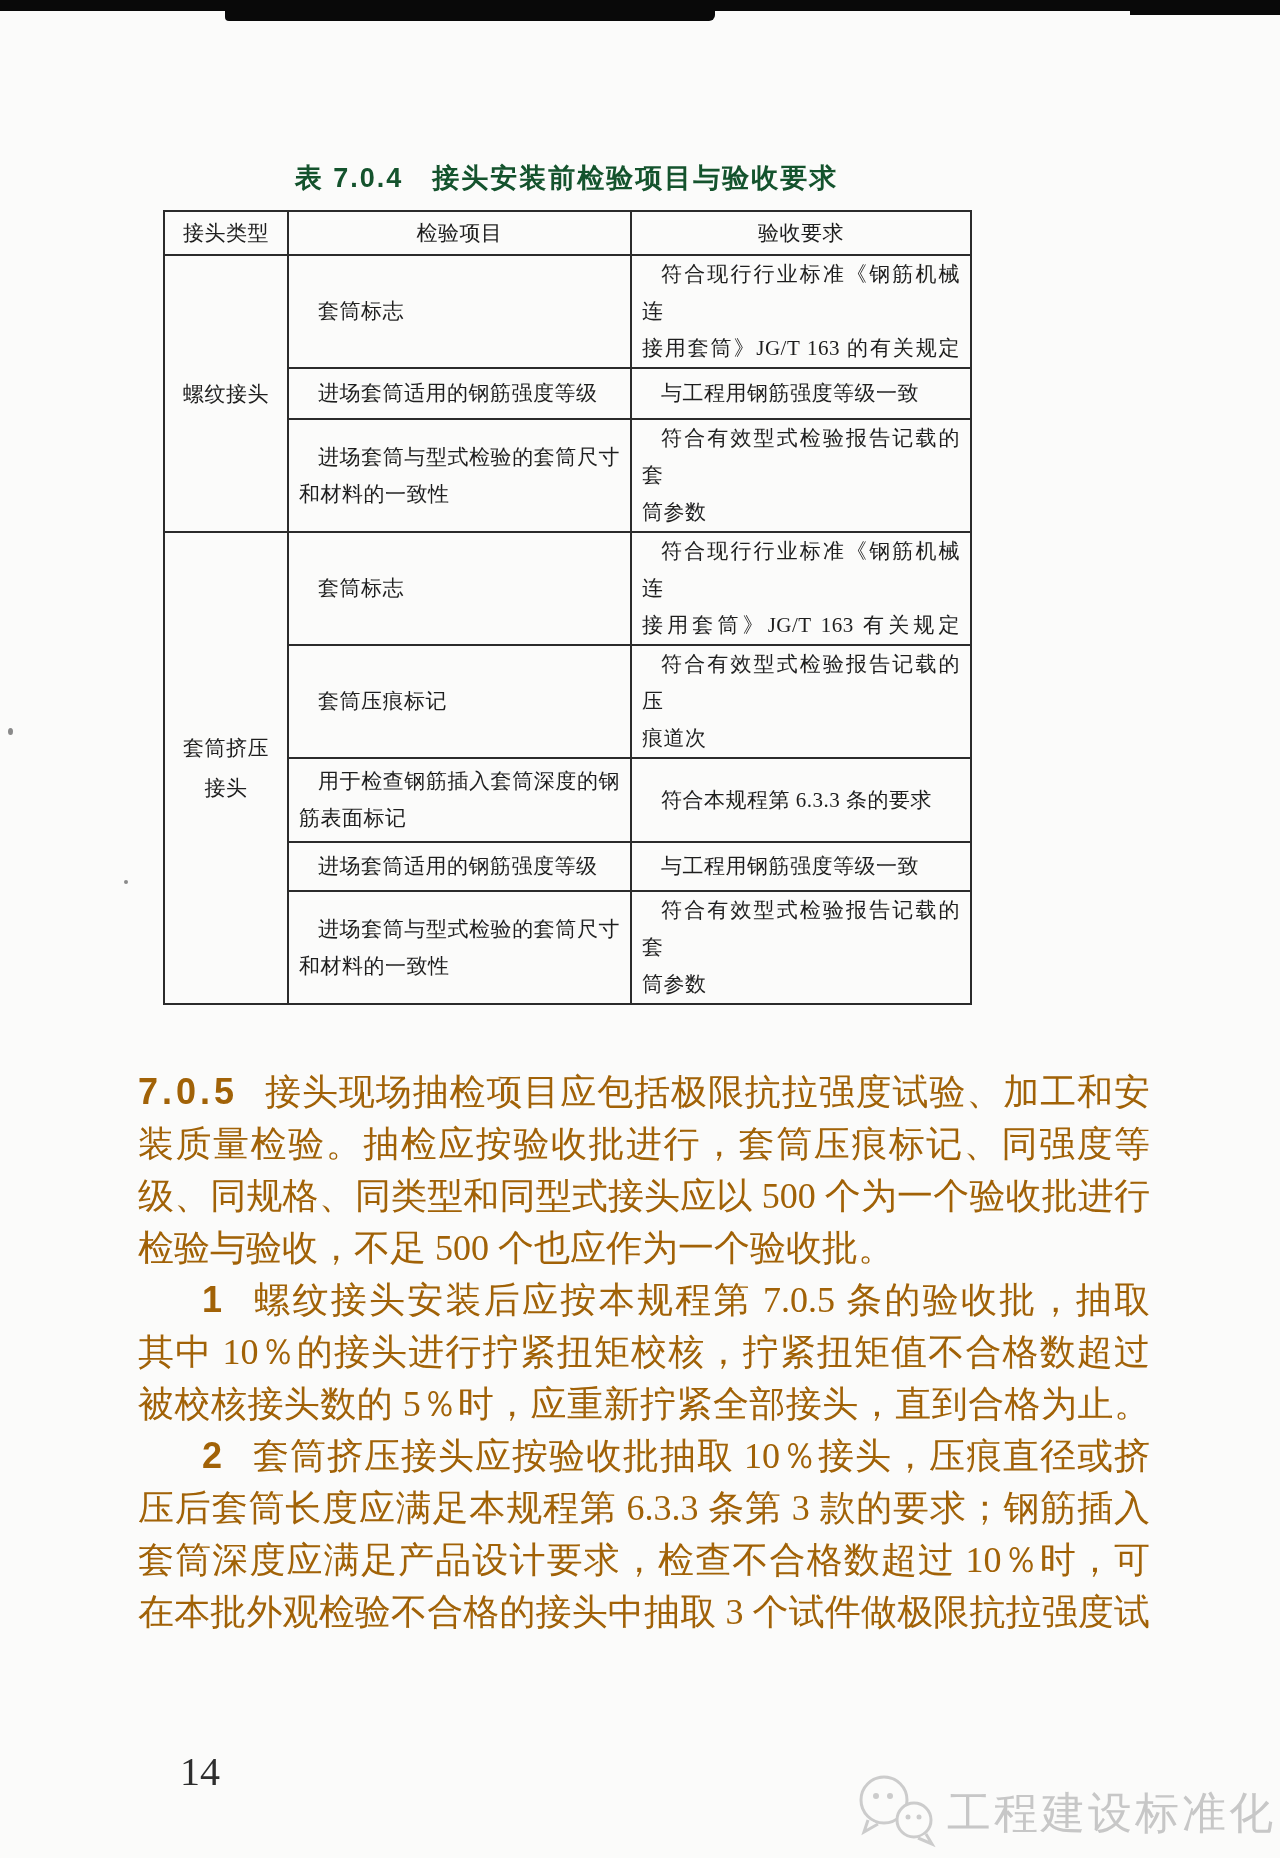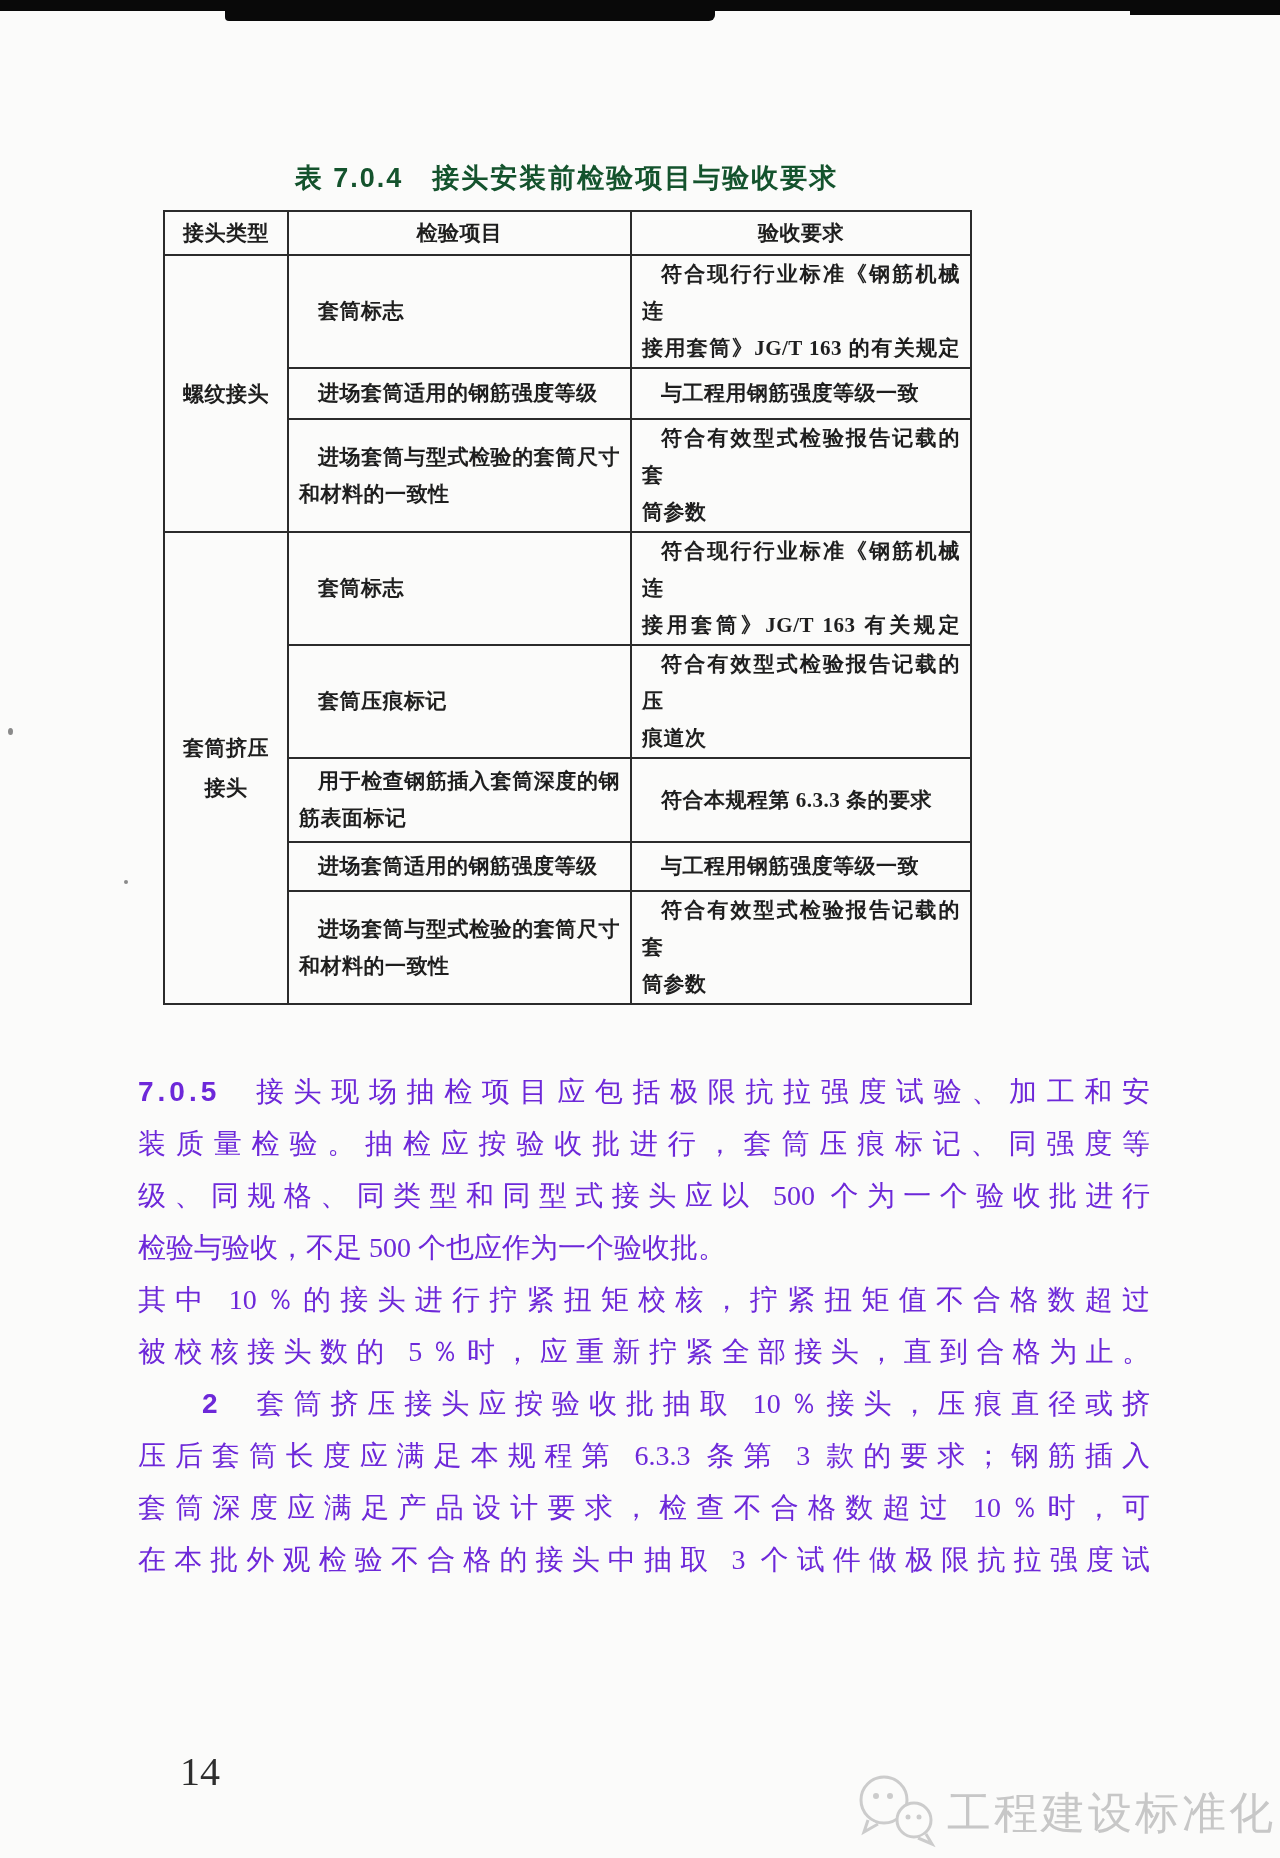--- a/index.html
+++ b/index.html
@@ -24,36 +24,36 @@
   
   table.t{
     position:absolute;left:163px;top:210px;
     border-collapse:collapse;table-layout:fixed;
     font-size:21px;letter-spacing:0.5px;color:#1e1e1e;
   }
   table.t td,table.t th{
     border:2px solid #2b2b2b;
     vertical-align:middle;
     padding:0 10px;
-    font-weight:bold;
+    font-weight:normal;
   }
   table.t{border:1px solid #2b2b2b;}
   tr.hr{height:44px;}
   tr.h87{height:87px;} tr.h51{height:51px;} tr.h79{height:79px;}
   tr.h90{height:90px;} tr.h91{height:84px;} tr.h49{height:49px;} tr.h82{height:82px;}
   td.typecell{text-align:center;padding:0 4px;}
   td.typecell .ln{line-height:40px;}
   th.hc{text-align:center;}
   .ln{line-height:37px;}
   .ind{text-indent:19px;}
   .fill{text-align:justify;text-align-last:justify;}
   
   .body{
     position:absolute;left:138px;top:1066px;width:1012px;
-    font-size:28px;color:#6d28d9;
+    font-size:36px;color:#a16207;
   }
   .bl{height:52px;line-height:52px;}
   .bl.fill{text-align:justify;text-align-last:justify;}
   .cnum{
     font-family:"Liberation Sans","DejaVu Sans",sans-serif;
     font-weight:bold;letter-spacing:4px;margin-right:26px;
   }
   .inum{
     font-family:"Liberation Sans","DejaVu Sans",sans-serif;
     font-weight:bold;margin-right:30px;
@@ -181,20 +181,21 @@
       </td>
     </tr>
   </tbody>
     </table>
 
   <div class="body">
     <div class="bl fill"><b class="cnum">7.0.5</b><span>接头现场抽检项目应包括极限抗拉强度试验、加工和安</span></div>
     <div class="bl fill">装质量检验。抽检应按验收批进行，套筒压痕标记、同强度等</div>
     <div class="bl fill">级、同规格、同类型和同型式接头应以 500 个为一个验收批进行</div>
     <div class="bl">检验与验收，不足 500 个也应作为一个验收批。</div>
+    <div class="bl fill it"><b class="inum">1</b><span>螺纹接头安装后应按本规程第 7.0.5 条的验收批，抽取</span></div>
     <div class="bl fill">其中 10％的接头进行拧紧扭矩校核，拧紧扭矩值不合格数超过</div>
     <div class="bl fill">被校核接头数的 5％时，应重新拧紧全部接头，直到合格为止。</div>
     <div class="bl fill it"><b class="inum">2</b><span>套筒挤压接头应按验收批抽取 10％接头，压痕直径或挤</span></div>
     <div class="bl fill">压后套筒长度应满足本规程第 6.3.3 条第 3 款的要求；钢筋插入</div>
     <div class="bl fill">套筒深度应满足产品设计要求，检查不合格数超过 10％时，可</div>
     <div class="bl fill">在本批外观检验不合格的接头中抽取 3 个试件做极限抗拉强度试</div>
   </div>
 
   <div class="pagenum">14</div>
 

